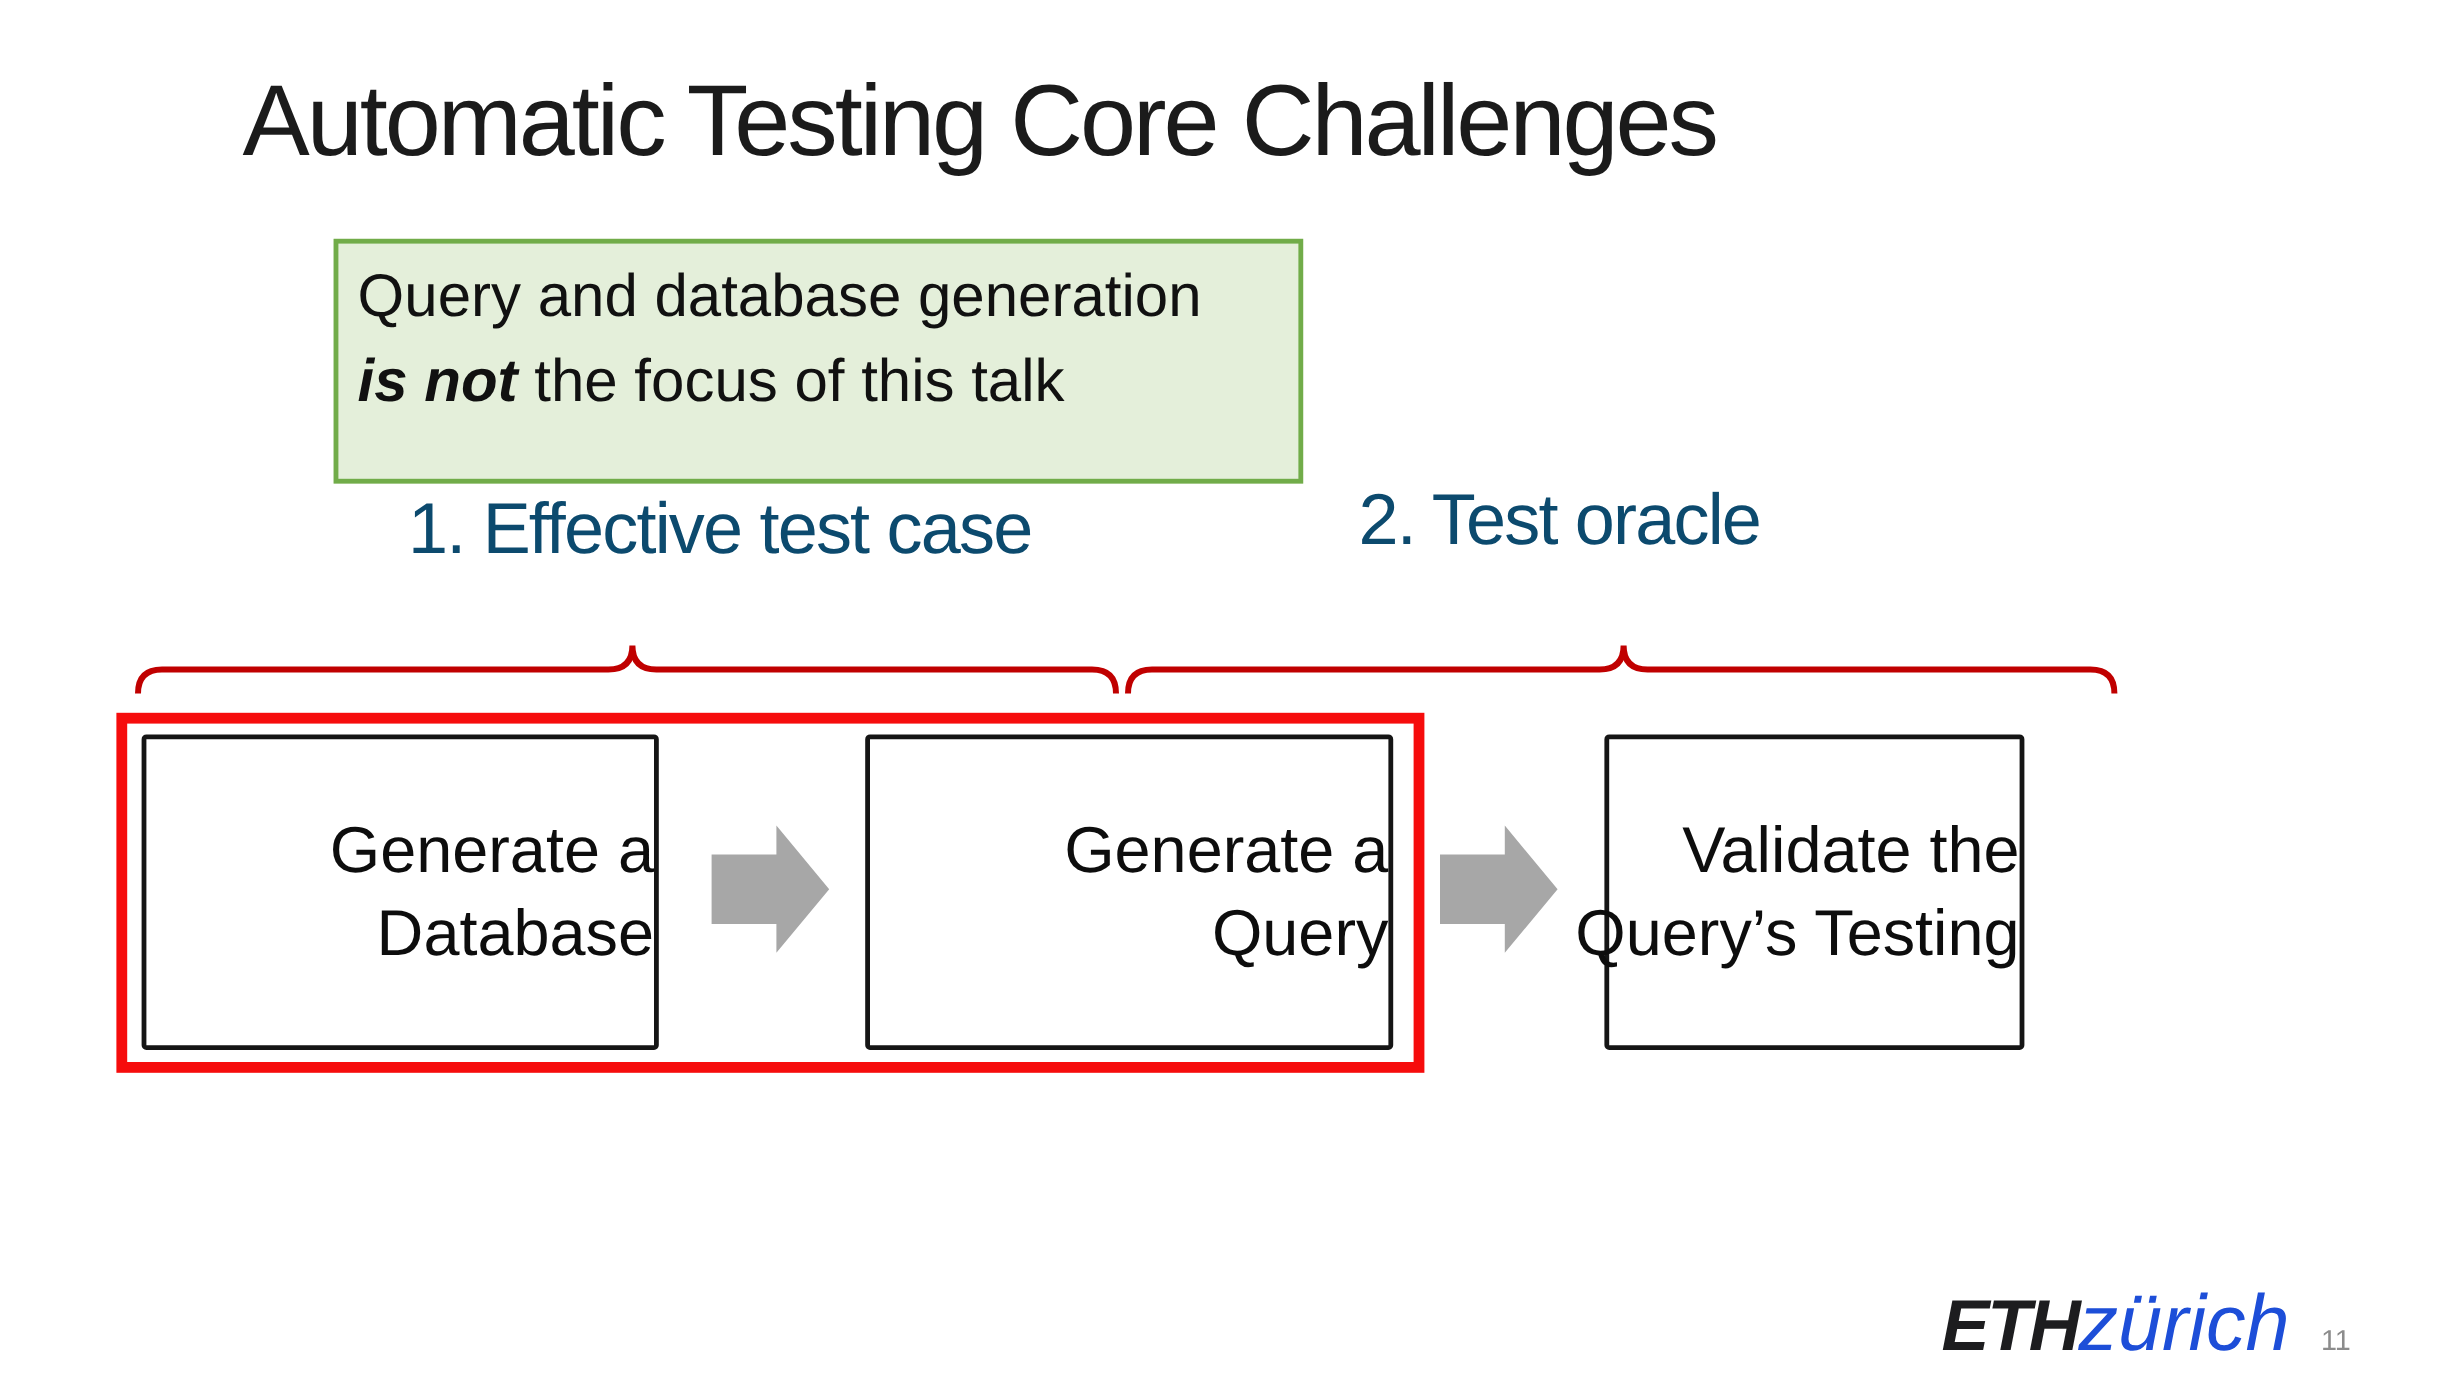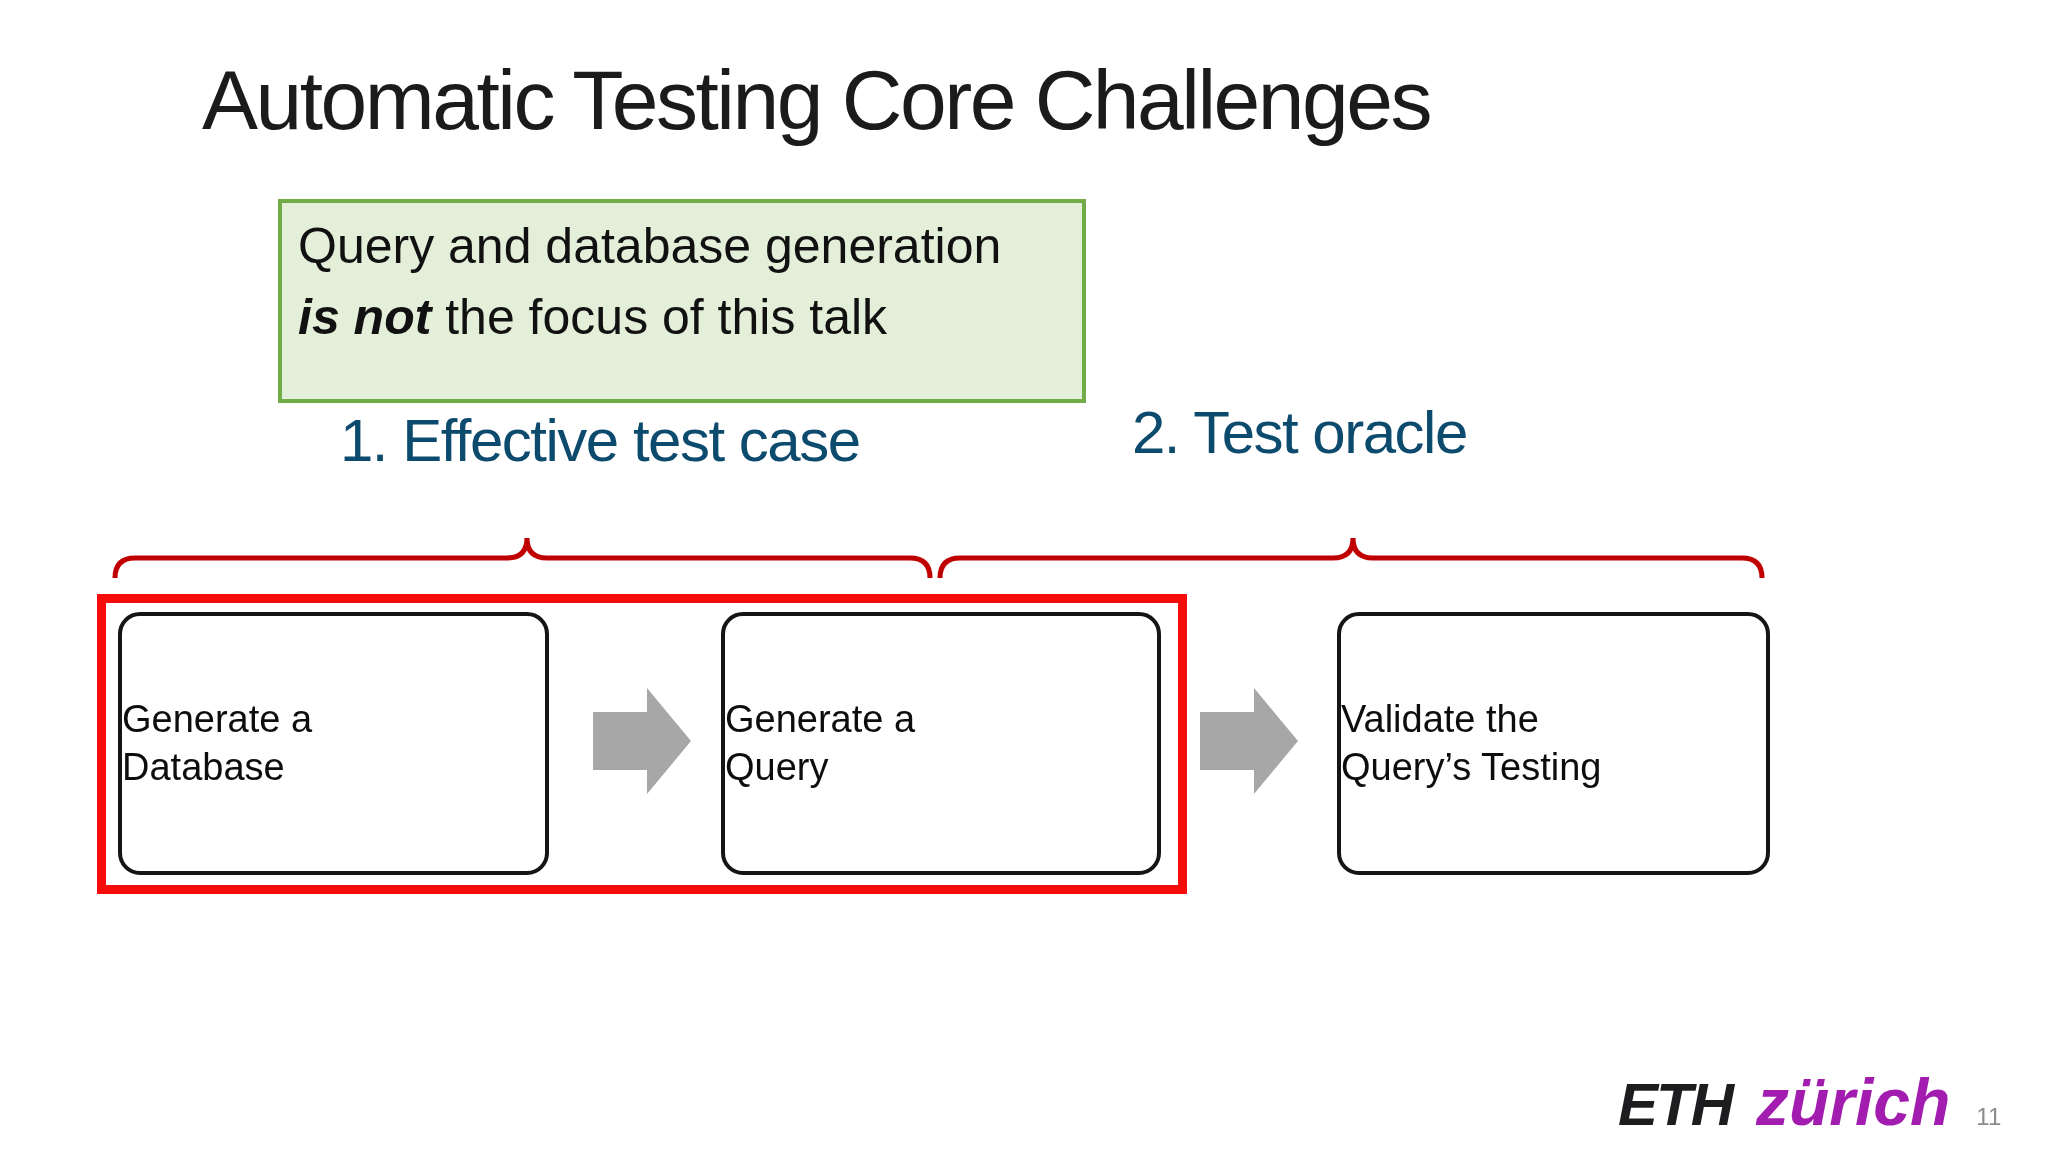--- a/index.html
+++ b/index.html
@@ -33,41 +33,41 @@
 
   .shape-layer { position: absolute; left: 0; top: 0; width: 2048px; height: 1152px; z-index: 0; }
 
   .highlight-rect {
     position: absolute; left: 97px; top: 594px; width: 1090px; height: 300px;
     border: 9px solid #F60C0C; background: transparent; z-index: 1;
   }
 
   .flow-box {
     position: absolute; top: 612px; height: 263px;
-    background: #ffffff; border: 4px solid #151515; border-radius: 22px;
-    display: flex; flex-direction: column; align-items: flex-start; justify-content: center;
-    font-size: 38px; line-height: 1.26; color: #0d0d0d; text-align: center;
+    background: #ffffff; border: 4px solid #151515; border-radius: 4px;
+    display: flex; flex-direction: column; align-items: flex-end; justify-content: center;
+    font-size: 54px; line-height: 1.26; color: #0d0d0d; text-align: center;
     z-index: 2; white-space: nowrap;
   }
   .flow-box.b1 { left: 118px; width: 431px; }
   .flow-box.b2 { left: 721px; width: 440px; }
-  .flow-box.b3 { left: 1337px; width: 433px; }
+  .flow-box.b3 { left: 1337px; width: 350px; }
   .flow-box span { display: block; }
 
   .footer {
     position: absolute; left: 1618px; top: 1064px;
     display: flex; align-items: baseline; z-index: 2;
   }
   .eth-logo {
     font-size: 60px; font-weight: 700; font-style: italic;
     letter-spacing: -2px; color: #1d1d1f;
   }
   .eth-city {
-    font-size: 66px; font-weight: 700; font-style: italic;
-    margin-left: 24px; color: #a21caf;
+    font-size: 66px; font-weight: 400; font-style: italic;
+    margin-left: 0; color: #1d4ed8;
   }
   .page-number {
     font-size: 24px; color: #8c8c8c; margin-left: 26px;
   }
 </style>
 </head>
 <body>
 
 <div class="slide">
 

